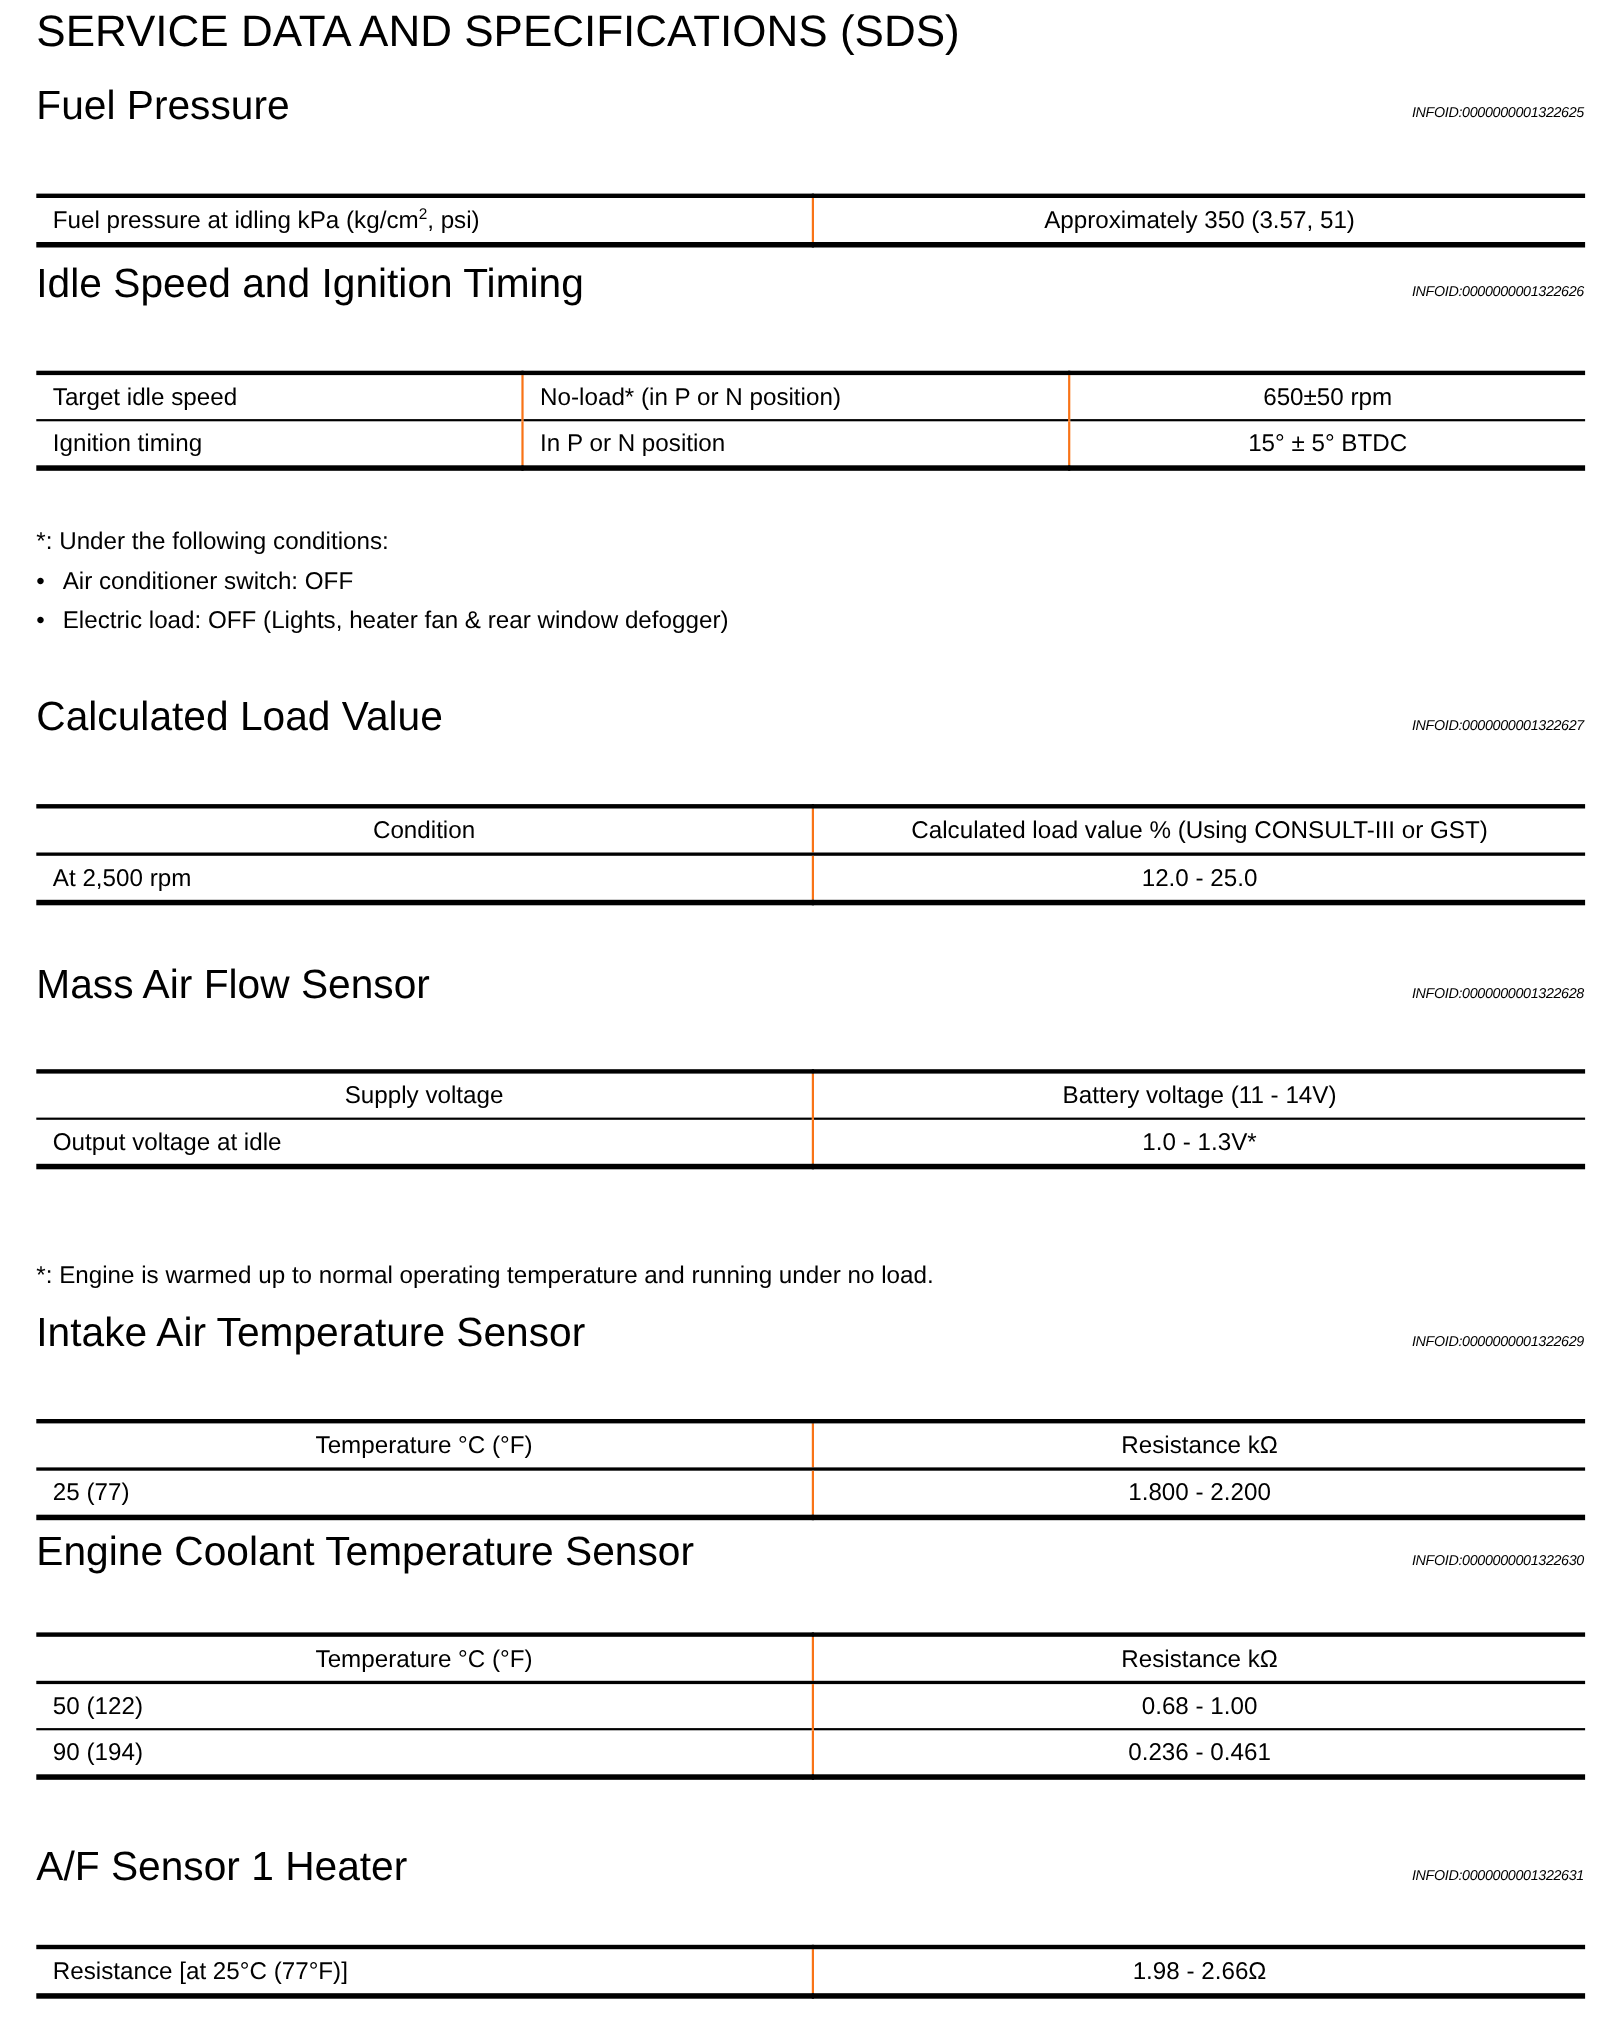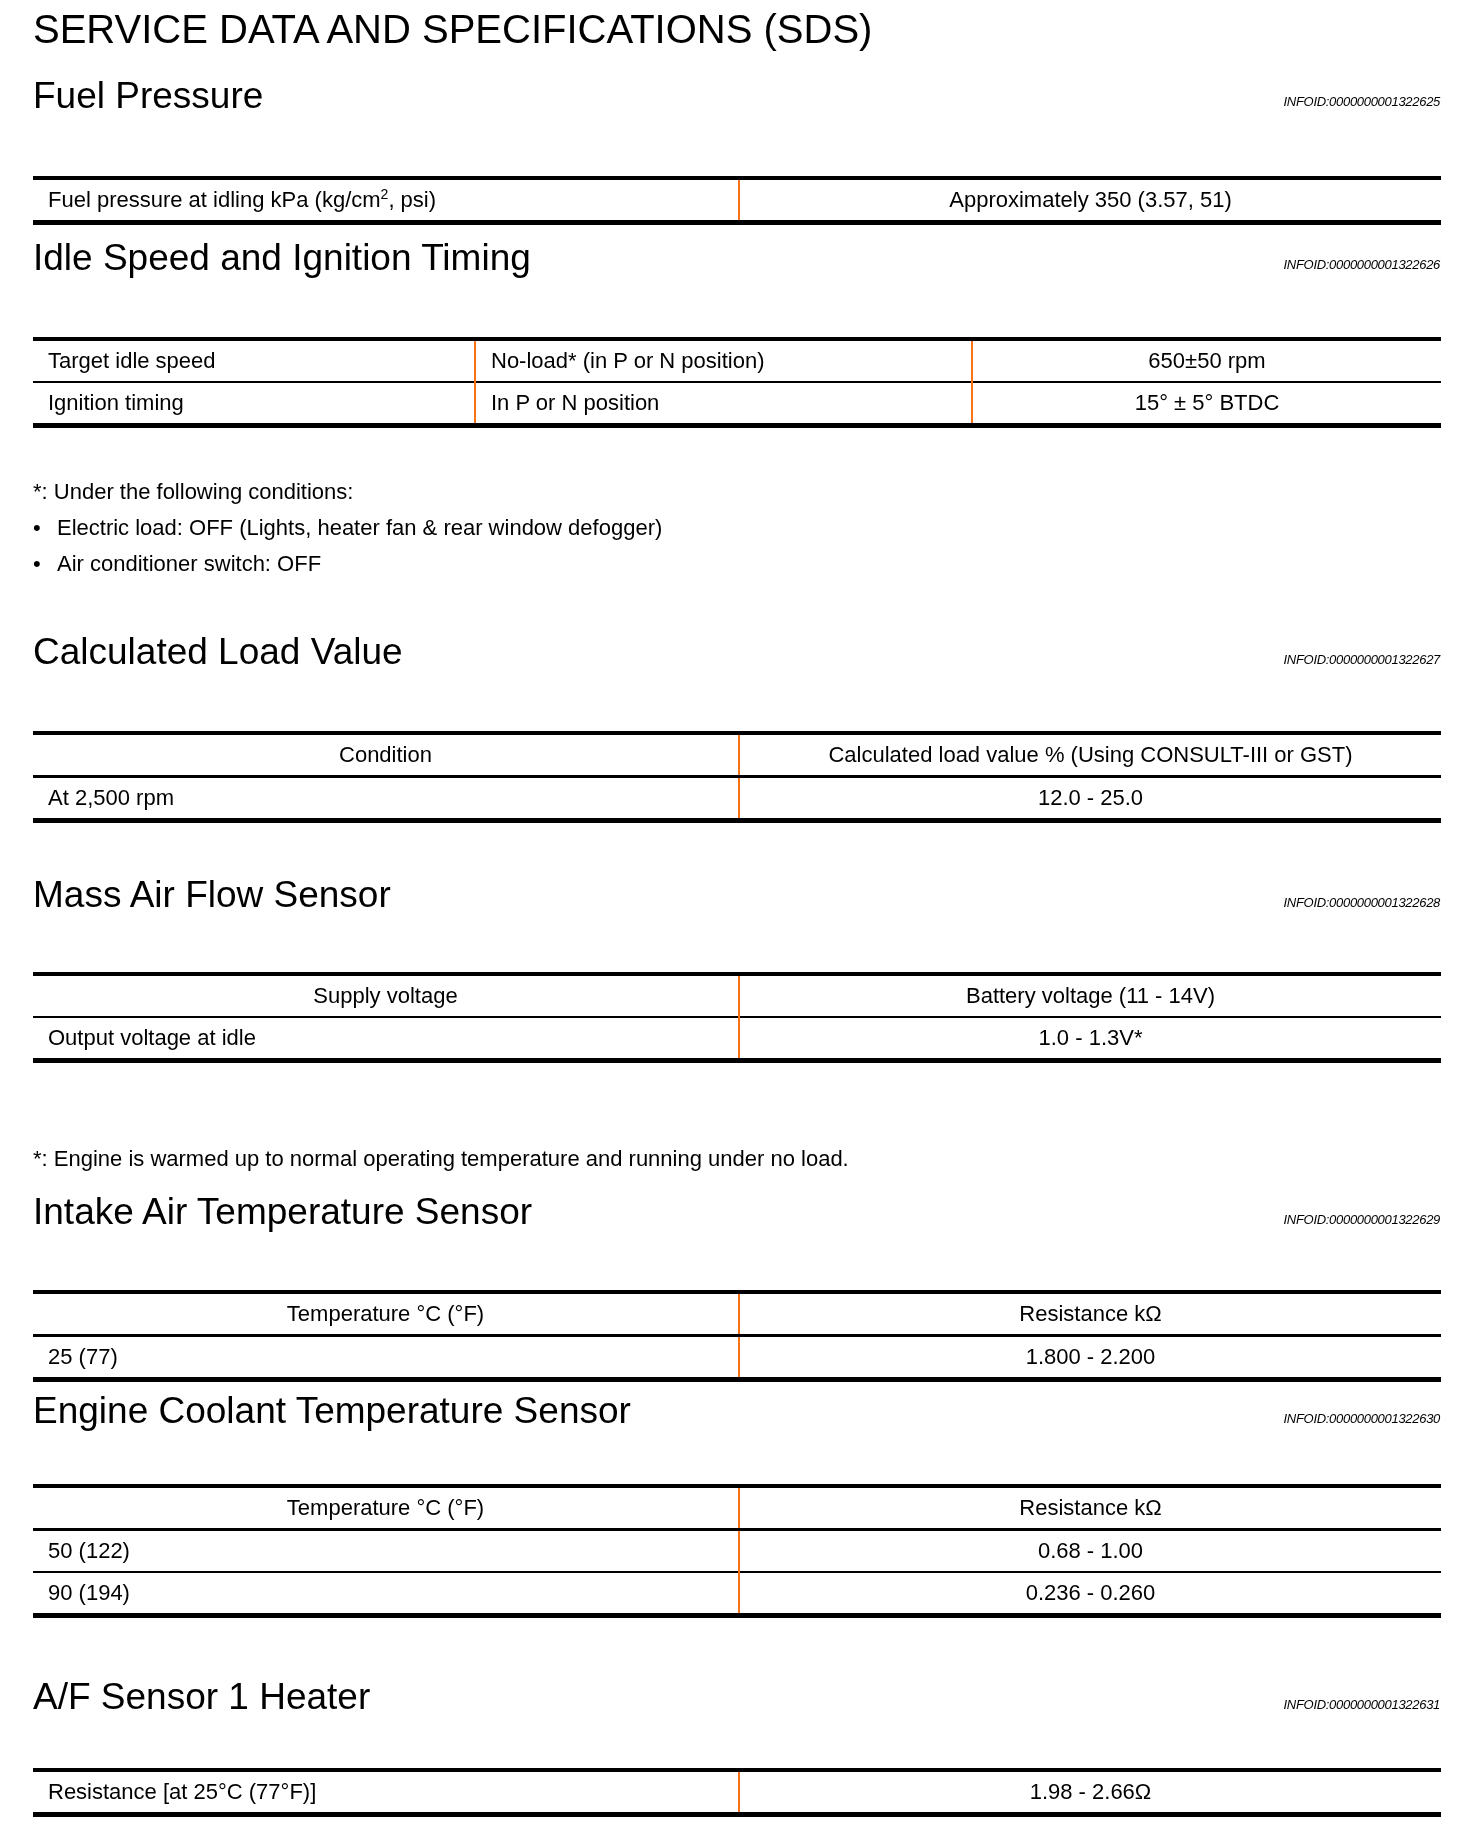--- a/index.html
+++ b/index.html
@@ -59,22 +59,22 @@
   </tr>
   <tr>
     <td>Ignition timing</td>
     <td>In P or N position</td>
     <td class="c">15° ± 5° BTDC</td>
   </tr>
 </tbody>
   </table>
 <div class="abs note" style="top:474px">*: Under the following conditions:</div>
 <ul class="abs bullet-list" style="top:510px">
+  <li><span class="dot">•</span><span>Air conditioner switch: OFF</span></li>
   <li><span class="dot">•</span><span>Electric load: OFF (Lights, heater fan &amp; rear window defogger)</span></li>
-  <li><span class="dot">•</span><span>Air conditioner switch: OFF</span></li>
 </ul>
 
 <div class="abs sec-head" style="top:630px">Calculated Load Value</div>
 <div class="abs infoid" style="top:652px">INFOID:0000000001322627</div>
 <table class="spec" style="top:731px">
   <colgroup>
       <col style="width:706px">
       <col>
     </colgroup>
   <tbody>
@@ -139,21 +139,21 @@
       <tr class="hdr">
     <td class="c">Temperature °C (°F)</td>
     <td class="c">Resistance kΩ</td>
   </tr>
   <tr>
     <td>50 (122)</td>
     <td class="c">0.68 - 1.00</td>
   </tr>
   <tr>
     <td>90 (194)</td>
-    <td class="c">0.236 - 0.260</td>
+    <td class="c">0.236 - 0.461</td>
   </tr>
 </tbody>
   </table>
 
 <div class="abs sec-head" style="top:1675px">A/F Sensor 1 Heater</div>
 <div class="abs infoid" style="top:1697px">INFOID:0000000001322631</div>
 <table class="spec" style="top:1768px">
   <colgroup>
       <col style="width:706px">
       <col>

